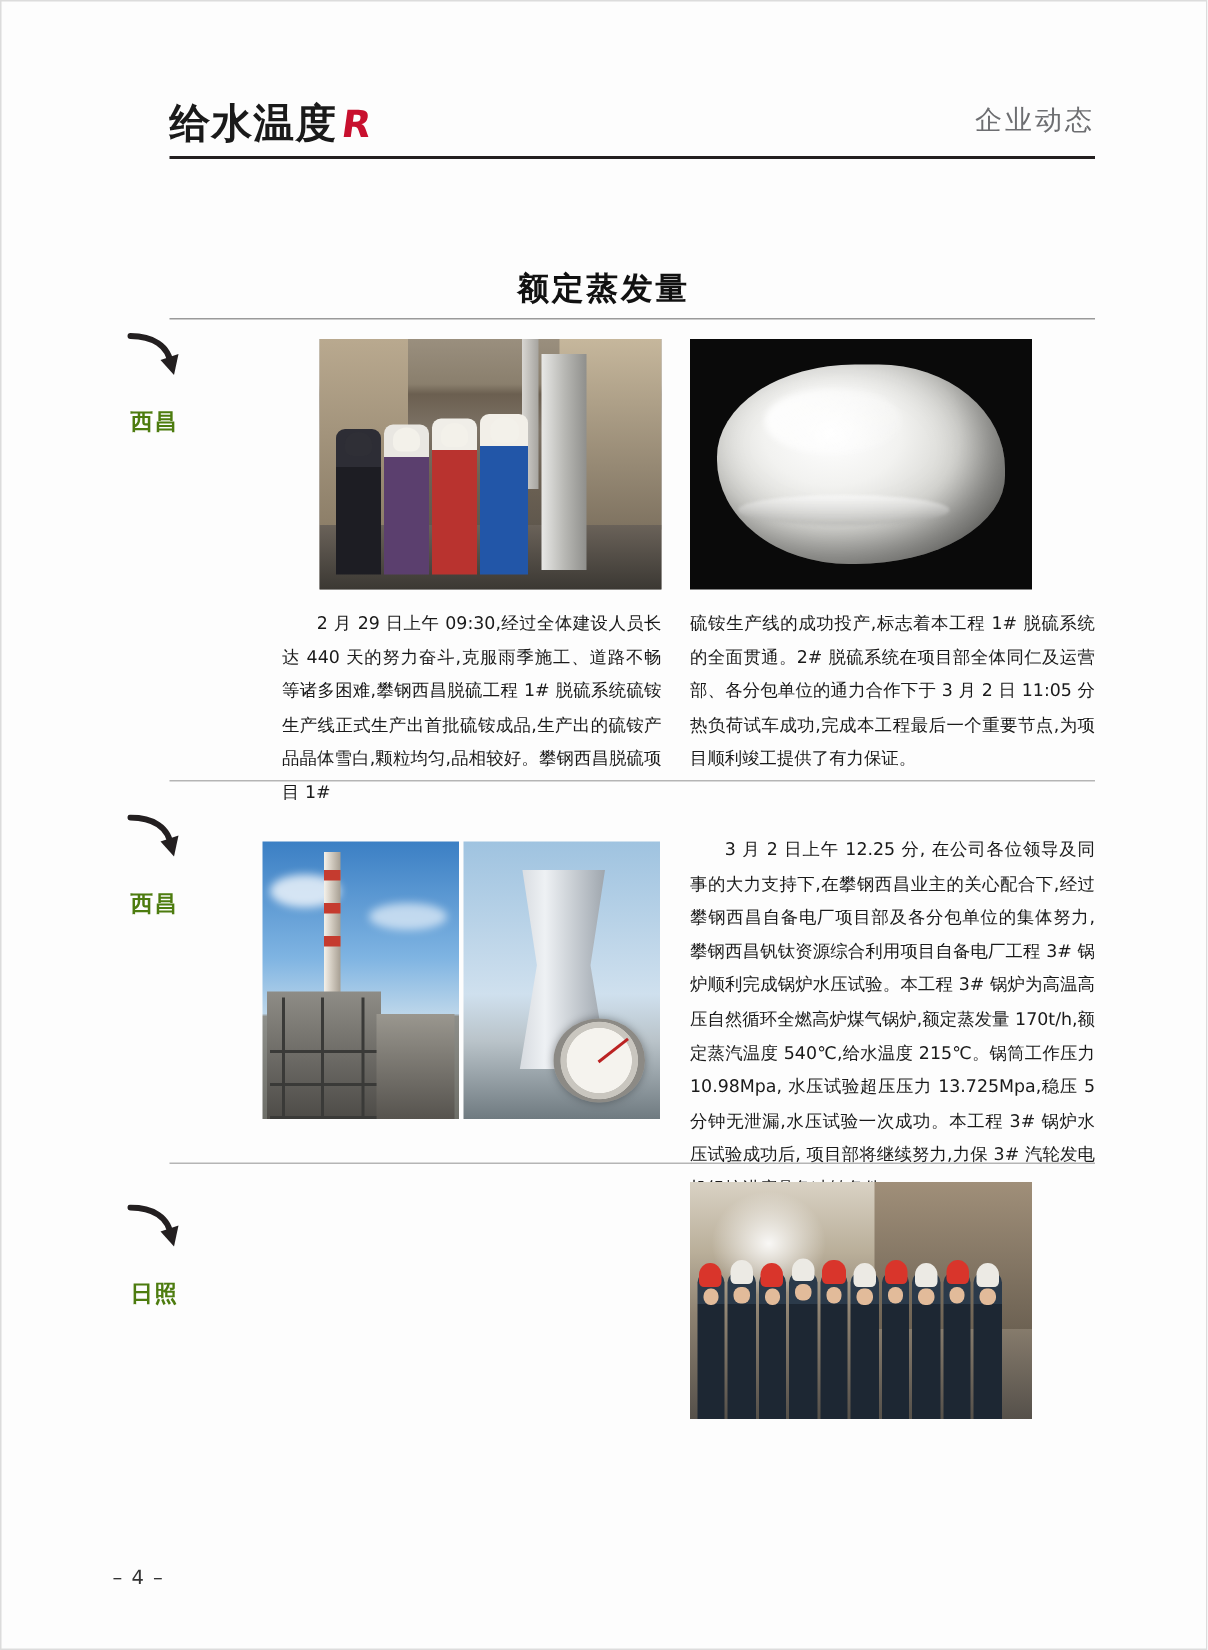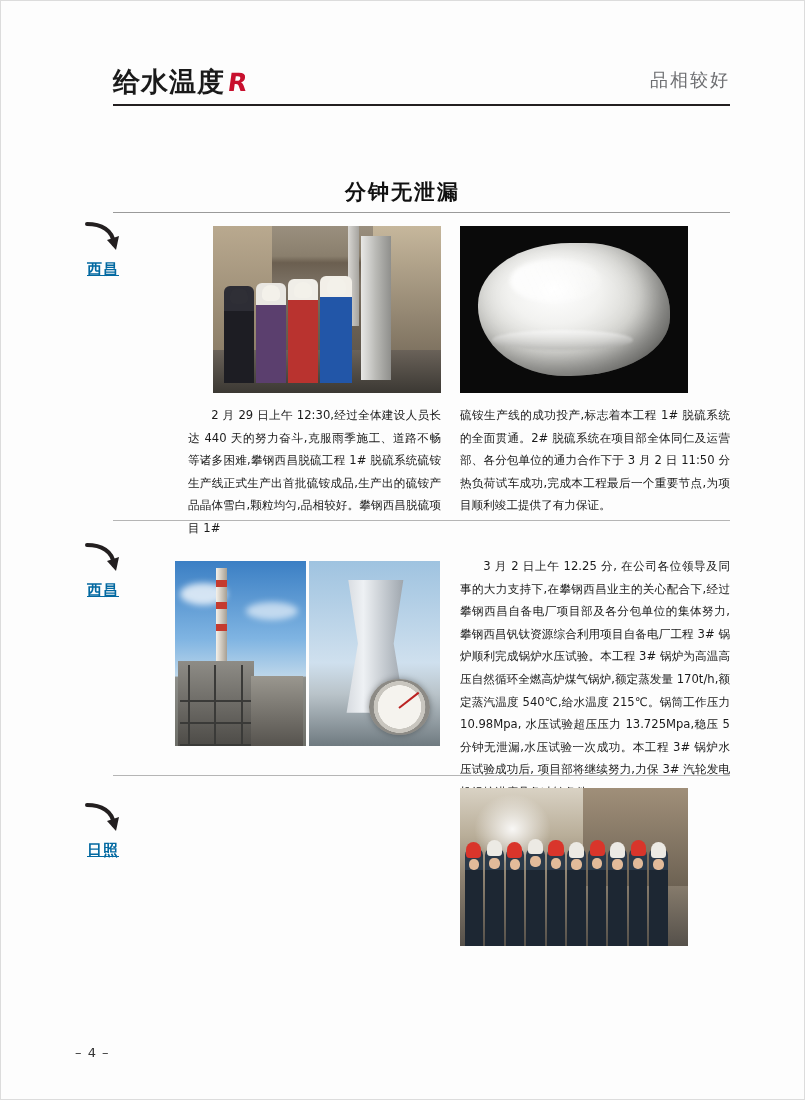--- a/index.html
+++ b/index.html
@@ -102,27 +102,26 @@
     text-align: center;
   }
   .marker-arrow {
     width: 40px;
     height: 34px;
     margin: 0 auto;
     position: relative;
   }
   .marker-arrow svg { display: block; }
   .marker-label {
-    margin-top: 4px;
+    margin-top: 16px;
     font-family: "DejaVu Sans", sans-serif;
     font-size: 15px;
     font-weight: bold;
-    color: #0369a1;
+    color: #4d7c0f;
     letter-spacing: 1px;
-    text-decoration: underline;
   }
   .body-text {
     font-family: "DejaVu Sans", sans-serif;
     font-size: 11.6px;
     line-height: 1.95;
     color: #1a1a1a;
     text-align: justify;
     text-justify: inter-ideograph;
   }
   .indent { text-indent: 2em; }
@@ -241,25 +240,25 @@
 </head>
 <body>
 
 <div class="page">
 
   <div class="header">
     <div class="logo-wrap">
       <span class="logo-text">给水温度</span>
       <span class="logo-mark">R</span>
     </div>
-    <div class="header-title">品相较好</div>
+    <div class="header-title">企业动态</div>
     <div class="header-rule"></div>
   </div>
 
-  <div class="section-title">分钟无泄漏</div>
+  <div class="section-title">额定蒸发量</div>
   <div class="title-rule"></div>
 
   <div class="story" style="top:222px; height:290px;">
     <div class="marker" style="top:0;">
       <div class="marker-arrow">
         <svg width="40" height="34" viewBox="0 0 40 34">
           <path d="M4 2 C 18 2, 30 8, 31 22" stroke="#231f20" stroke-width="4" fill="none" stroke-linecap="round"></path>
           <path d="M24 18 L33 28 L36 14 Z" fill="#231f20"></path>
         </svg>
       </div>
@@ -285,23 +284,23 @@
           <span class="helmet"></span>
         </div>
     </div>
 
     <div class="photo ph1b" style="left:347px; top:4px; width:228px; height:167px;">
       <div class="bag"></div>
       <div class="sheen"></div>
       <div class="fold"></div>
     </div>
 
-    <div class="body-text indent" style="position:absolute; left:75px; top:182px; width:253px;">2 月 29 日上午 12:30,经过全体建设人员长达 440 天的努力奋斗,克服雨季施工、道路不畅等诸多困难,攀钢西昌脱硫工程 1# 脱硫系统硫铵生产线正式生产出首批硫铵成品,生产出的硫铵产品晶体雪白,颗粒均匀,品相较好。攀钢西昌脱硫项目 1#</div>
-
-    <div class="body-text" style="position:absolute; left:347px; top:182px; width:270px;">硫铵生产线的成功投产,标志着本工程 1# 脱硫系统的全面贯通。2# 脱硫系统在项目部全体同仁及运营部、各分包单位的通力合作下于 3 月 2 日 11:50 分热负荷试车成功,完成本工程最后一个重要节点,为项目顺利竣工提供了有力保证。</div>
+    <div class="body-text indent" style="position:absolute; left:75px; top:182px; width:253px;">2 月 29 日上午 09:30,经过全体建设人员长达 440 天的努力奋斗,克服雨季施工、道路不畅等诸多困难,攀钢西昌脱硫工程 1# 脱硫系统硫铵生产线正式生产出首批硫铵成品,生产出的硫铵产品晶体雪白,颗粒均匀,品相较好。攀钢西昌脱硫项目 1#</div>
+
+    <div class="body-text" style="position:absolute; left:347px; top:182px; width:270px;">硫铵生产线的成功投产,标志着本工程 1# 脱硫系统的全面贯通。2# 脱硫系统在项目部全体同仁及运营部、各分包单位的通力合作下于 3 月 2 日 11:05 分热负荷试车成功,完成本工程最后一个重要节点,为项目顺利竣工提供了有力保证。</div>
   </div>
 
   <div class="divider" style="top:520px;"></div>
 
   <div class="story" style="top:543px; height:230px;">
     <div class="marker" style="top:0;">
       <div class="marker-arrow">
         <svg width="40" height="34" viewBox="0 0 40 34">
           <path d="M4 2 C 18 2, 30 8, 31 22" stroke="#231f20" stroke-width="4" fill="none" stroke-linecap="round"></path>
           <path d="M24 18 L33 28 L36 14 Z" fill="#231f20"></path>

